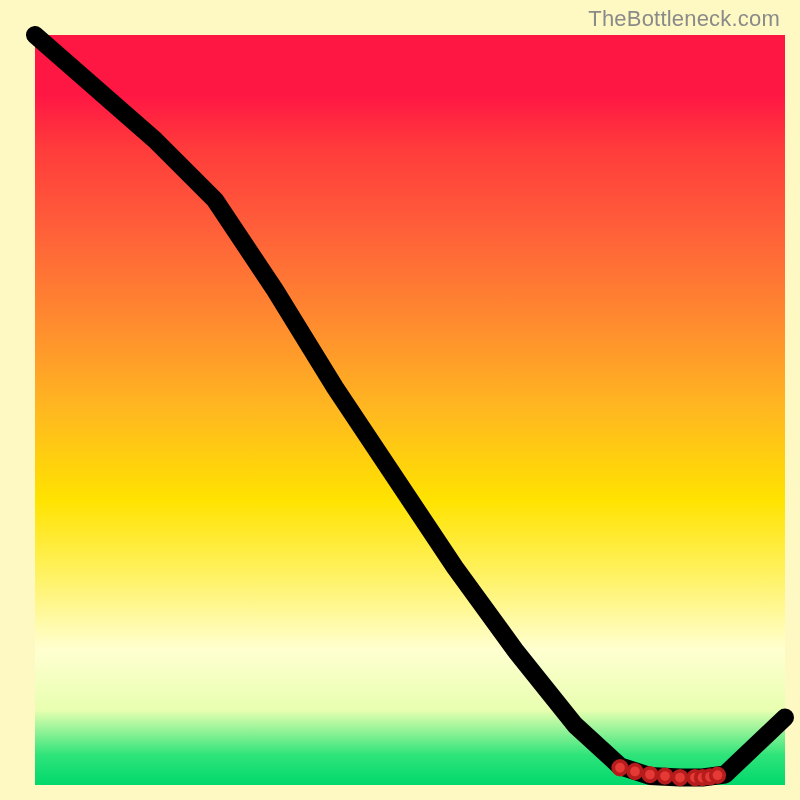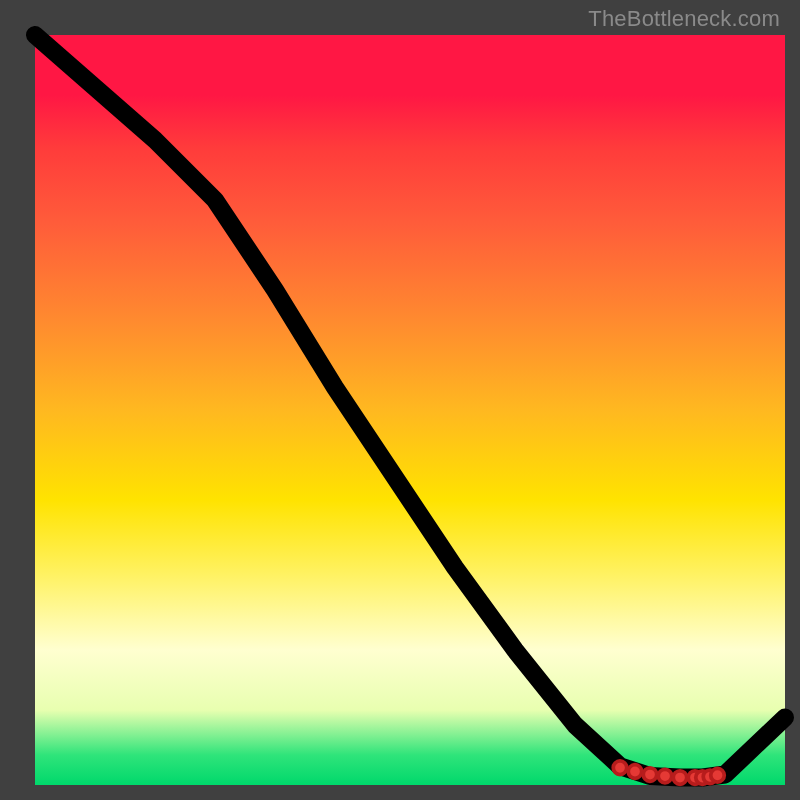--- a/index.html
+++ b/index.html
@@ -8,21 +8,21 @@
     width: 800px;
     height: 800px;
     background: #000;
     overflow: hidden;
     font-family: Arial, Helvetica, sans-serif;
   }
   .stage {
     position: relative;
     width: 800px;
     height: 800px;
-    background: #404040;
+    background: #fef9c3;
   }
   .plot {
     position: absolute;
     left: 35px;
     top: 35px;
     width: 750px;
     height: 750px;
     
     background: linear-gradient(
       to bottom,

